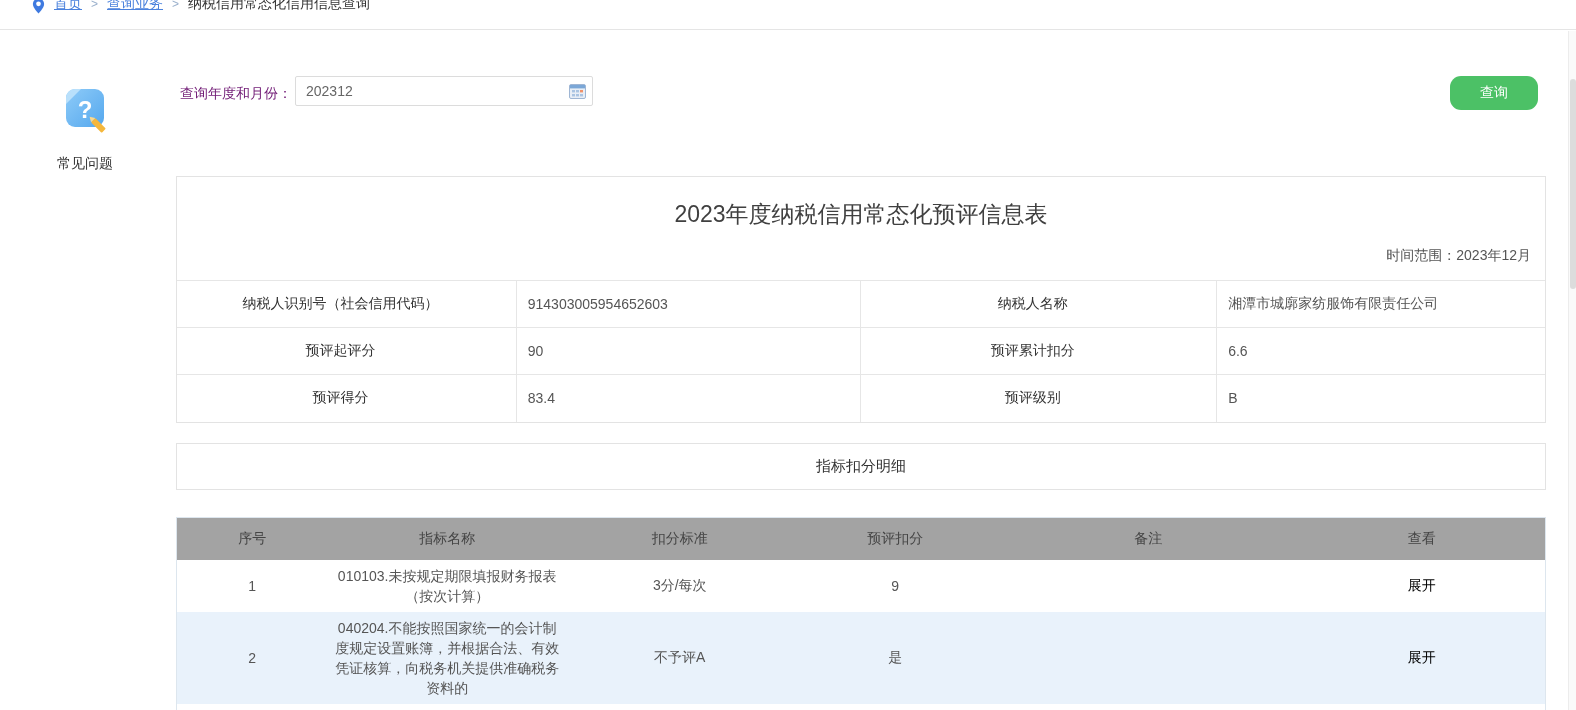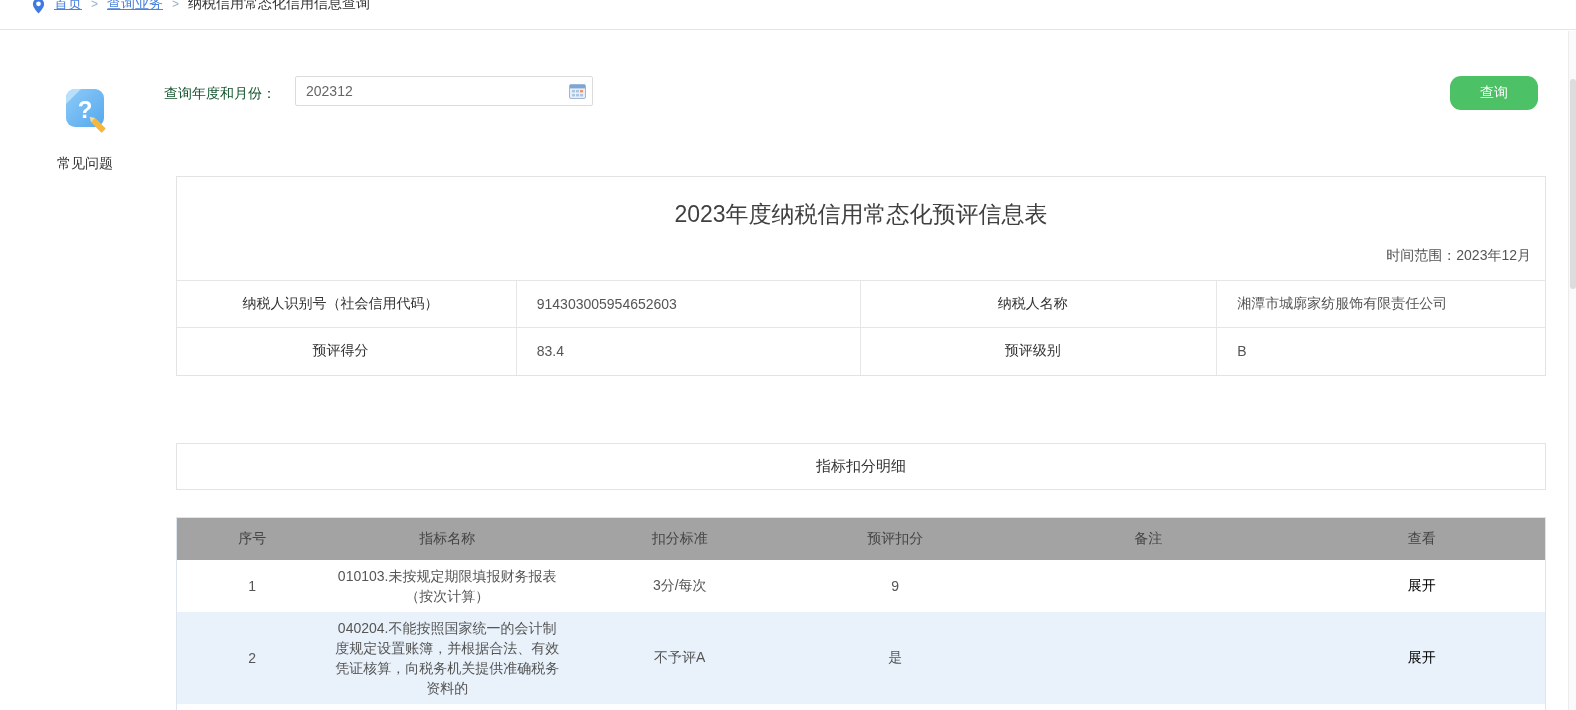--- a/index.html
+++ b/index.html
@@ -29,21 +29,21 @@
     background: #fafafa; border-left: 1px solid #ececec;
   }
   .scrollbar .thumb { position: absolute; top: 48px; left: 1px; width: 6px; height: 210px; background: #dcdcdc; border-radius: 3px; }
   
   .sidebar { position: absolute; left: 40px; top: 85px; width: 90px; text-align: center; }
   .side-item { cursor: pointer; }
   .side-item + .side-item { margin-top: 30px; }
   .side-icon { display: inline-block; width: 46px; height: 50px; }
   .side-label { margin-top: 16px; font-size: 14px; color: #333; }
   
-  .query-label { position: absolute; left: 164px; top: 85px; font-size: 14px; color: #14532d; }
+  .query-label { position: absolute; left: 180px; top: 85px; font-size: 14px; color: #701a75; }
   .query-input-wrap { position: absolute; left: 295px; top: 76px; width: 298px; height: 30px; }
   .query-input {
     width: 100%; height: 100%; border: 1px solid #dcdcdc; border-radius: 2px;
     font-size: 14px; color: #666; padding: 0 20px 0 10px;
     font-family: "Liberation Sans", "DejaVu Sans", sans-serif; outline: none;
   }
   .calendar-icon { position: absolute; right: 7px; top: 8px; cursor: pointer; }
   .query-button {
     position: absolute; left: 1450px; top: 76px; width: 88px; height: 34px;
     background: #4cc166; border: none; border-radius: 11px;
@@ -64,21 +64,21 @@
     position: absolute; top: 70px; right: 14px;
     font-size: 14px; color: #555;
   }
   .info-table { width: 100%; border-collapse: collapse; table-layout: fixed; }
   .info-table td {
     height: 47px; border-top: 1px solid #e6e6e6;
     font-size: 14px; vertical-align: middle;
   }
   .info-table td + td { border-left: 1px solid #e6e6e6; }
   .info-table td.lbl { text-align: center; padding-right: 12px; color: #333; }
-  .info-table td.val { text-align: left; padding-left: 20px; color: #555; }
+  .info-table td.val { text-align: left; padding-left: 11px; color: #555; }
   
   .section-box {
     position: absolute; left: 176px; top: 443px; width: 1370px; height: 47px;
     border: 1px solid #e3e3e3; display: flex; align-items: center; justify-content: center;
     font-size: 15px; color: #333;
   }
   
   .detail-wrap {
     position: absolute; left: 176px; top: 517px; width: 1370px;
     border: 1px solid #dde6ee; padding-bottom: 18px; background: #fff;
@@ -176,20 +176,26 @@
           <col style="width:24%">
         </colgroup>
       <tbody>
           <tr>
         <td class="lbl">纳税人识别号（社会信用代码）</td>
         <td class="val">914303005954652603</td>
         <td class="lbl">纳税人名称</td>
         <td class="val">湘潭市城廓家纺服饰有限责任公司</td>
       </tr>
       <tr>
+        <td class="lbl">预评起评分</td>
+        <td class="val">90</td>
+        <td class="lbl">预评累计扣分</td>
+        <td class="val">6.6</td>
+      </tr>
+      <tr>
         <td class="lbl">预评得分</td>
         <td class="val">83.4</td>
         <td class="lbl">预评级别</td>
         <td class="val">B</td>
       </tr>
     </tbody>
       </table>
   </div>
 
   <div class="section-box">指标扣分明细</div>

